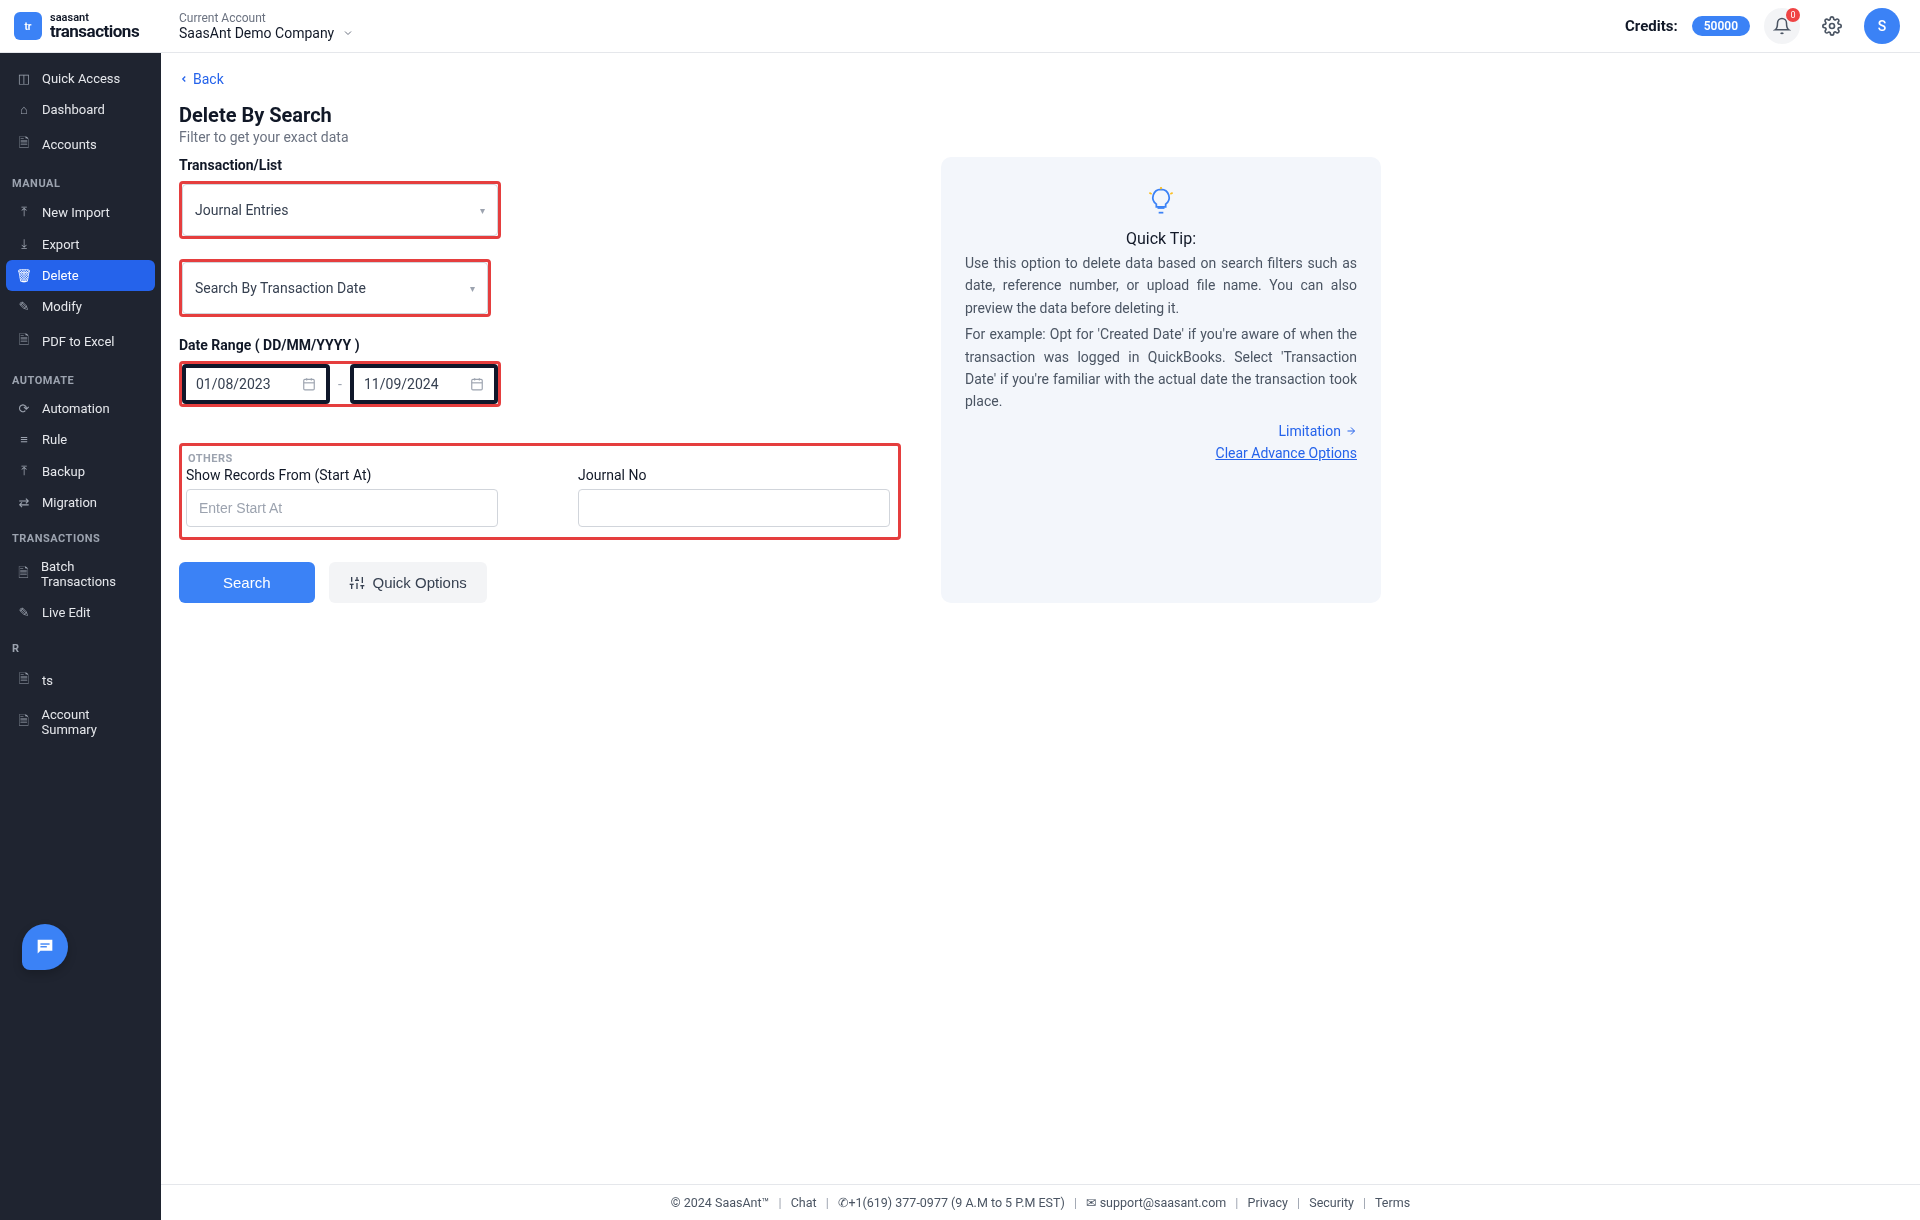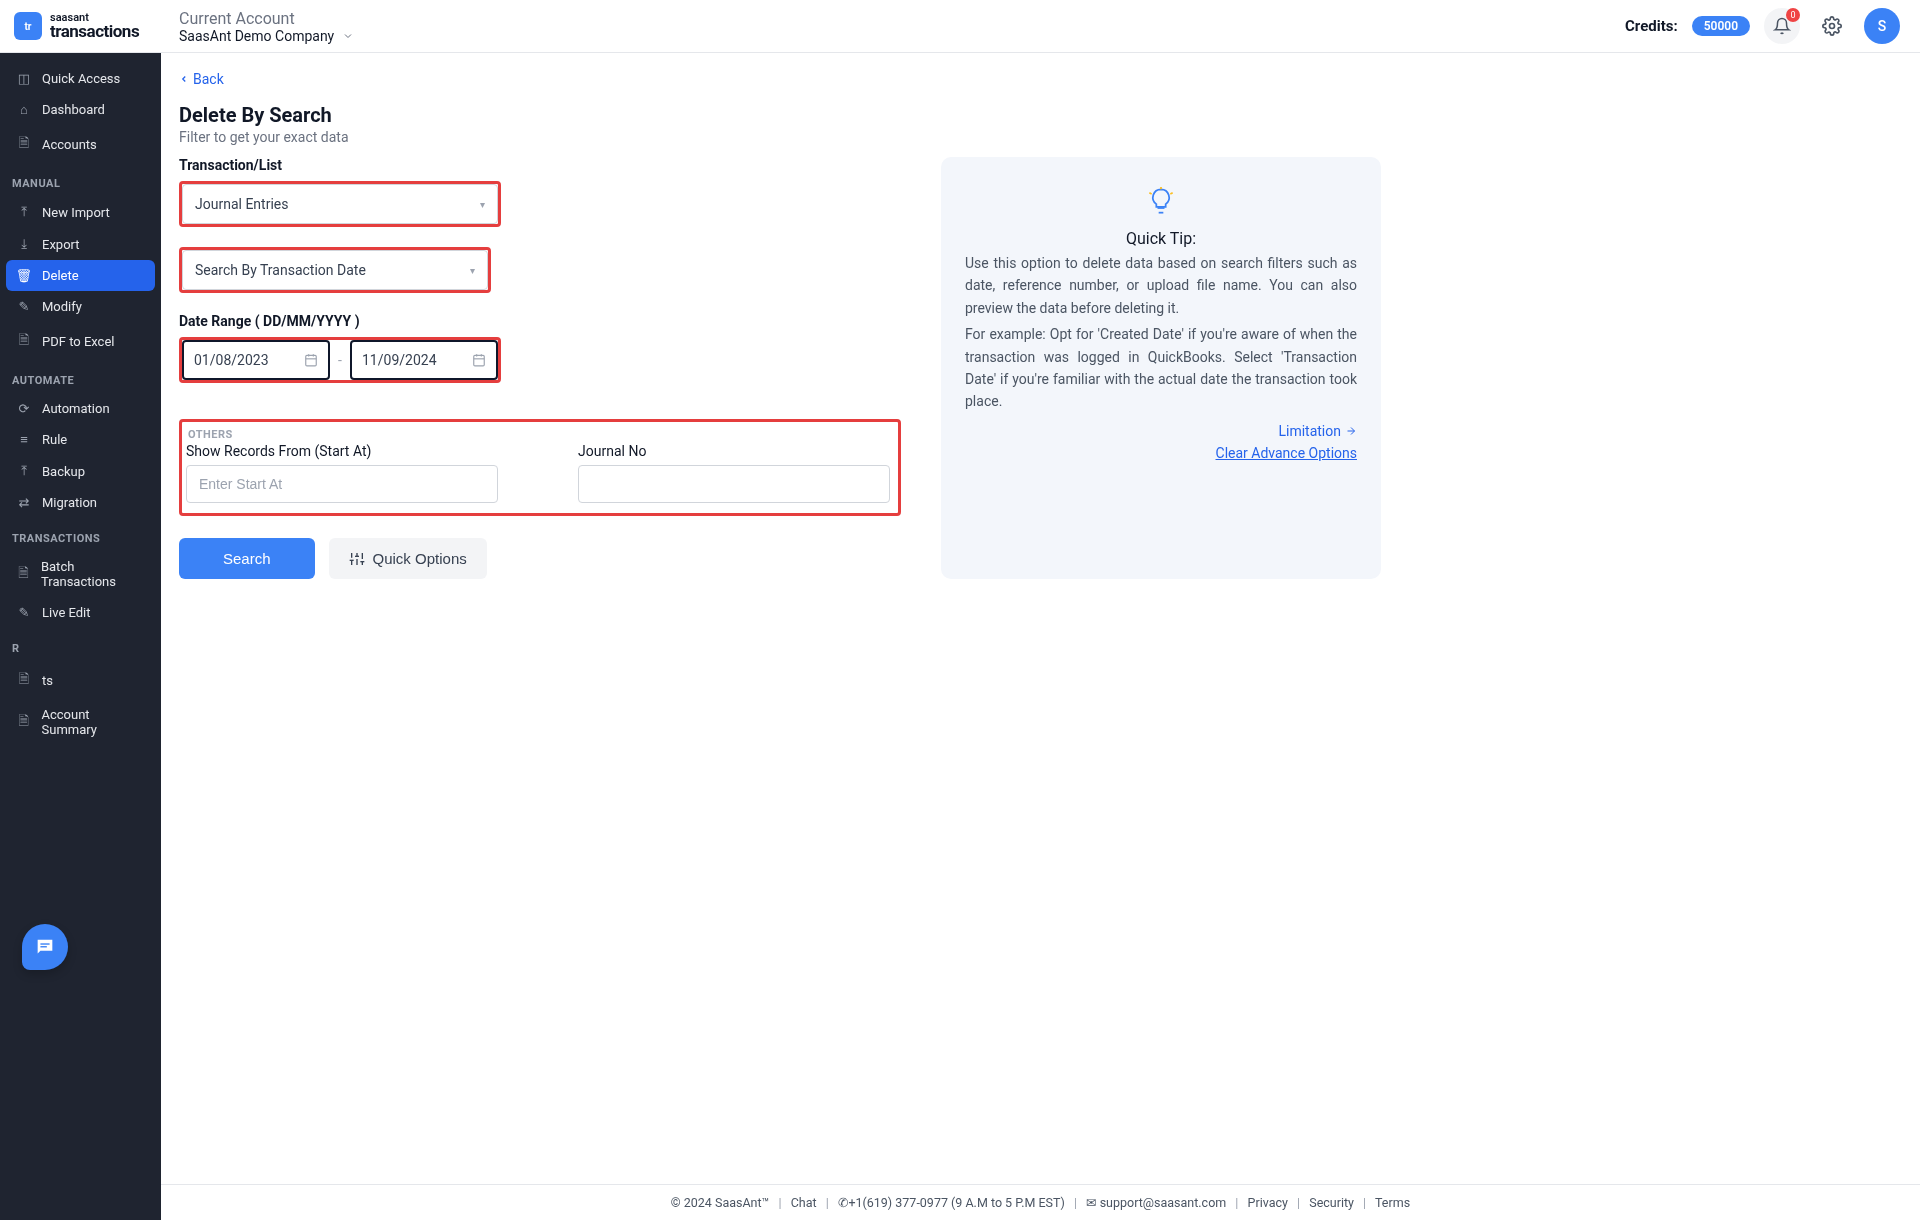--- a/index.html
+++ b/index.html
@@ -6,21 +6,21 @@
   body { font-family: -apple-system, BlinkMacSystemFont, "Segoe UI", Roboto, Arial, sans-serif; font-size: 14px; color: #1f2937; background: #fff; }
   .app { display: flex; flex-direction: column; height: 100vh; }
   
   .header { display: flex; align-items: center; height: 53px; border-bottom: 1px solid #e5e7eb; padding: 0 20px 0 0; }
   .logo-block { display: flex; align-items: center; padding: 0 14px; gap: 8px; width: 161px; }
   .logo-square { width: 28px; height: 28px; background: #3b82f6; border-radius: 6px; display: flex; align-items: center; justify-content: center; color:#fff; font-weight: bold; font-size: 10px; }
   .logo-text { display: flex; flex-direction: column; line-height: 1; }
   .logo-top { font-size: 11px; font-weight: 600; color:#111827; }
   .logo-bottom { font-size: 17px; font-weight: 700; color:#111827; letter-spacing: -0.5px; }
   .account-block { display: flex; flex-direction: column; margin-left: 18px; }
-  .account-label { font-size: 16px; color: #6b7280; }
+  .account-label { font-size: 12px; color: #6b7280; }
   .account-row { display: flex; align-items: center; gap: 8px; }
   .account-name { font-size: 14px; color: #111827; }
   .chev { color:#6b7280; font-size: 12px; }
   .header-right { margin-left: auto; display: flex; align-items: center; gap: 14px; }
   .credits-label { font-weight: 700; color:#111827; font-size: 15px; }
   .credits-badge { background:#3b82f6; color:#fff; border-radius: 999px; padding: 3px 12px; font-size: 12px; font-weight: 600; }
   .icon-btn { width: 36px; height:36px; border-radius: 50%; display: flex; align-items:center; justify-content:center; color:#4b5563; position: relative; }
   .icon-btn.light { background:#f3f4f6; }
   .badge-dot { position:absolute; top:0px; right:0px; background:#ef4444; color:#fff; border-radius:999px; font-size:9px; min-width:14px; height:14px; display:flex; align-items:center; justify-content:center; padding:0 3px; }
   .avatar { width:36px; height:36px; border-radius:50%; background:#3b82f6; color:#fff; display:flex; align-items:center; justify-content:center; font-weight:500; }
@@ -36,26 +36,26 @@
   
   .main { flex:1; display:flex; flex-direction:column; overflow:auto;gap:29px; }
   .content { flex:1; padding: 18px 0 0 18px; }
   .back-link { color:#2563eb; font-size:14px; display:inline-flex; align-items:center; gap:4px; cursor:pointer; margin-bottom: 16px; }
   .page-title { font-size:20px; font-weight:700; color:#111827; margin-bottom:2px; }
   .page-sub { font-size:14px; color:#6b7280; margin-bottom: 12px; }
   .columns { display:flex; gap: 40px; }
   .left-col { flex: 0 0 auto; }
   .section-label { font-size:14px; font-weight:700; color:#111827; margin-bottom:8px; }
   .red-wrap { border:3px solid #e53e3e; border-radius:4px; padding:0; display:inline-block; }
-  .select-box { width: 316px; height:40px; border:1px solid #d1d5db; border-radius:4px; background:#fff; display:flex; align-items:center; justify-content:space-between; padding:0 12px; font-size:14px; color:#374151; }
+  .select-box { width: 316px; height:52px; border:1px solid #d1d5db; border-radius:4px; background:#fff; display:flex; align-items:center; justify-content:space-between; padding:0 12px; font-size:14px; color:#374151; }
   .select-box.sm { width: 306px; }
   .select-chev { color:#9ca3af; font-size:10px; }
   .field-group { margin-bottom: 20px; }
   .date-pair { display:flex; align-items:center; }
-  .date-input { width:148px; height:40px; border:2px solid #0f172a; border-radius:4px; padding:0 10px; display:flex; align-items:center; justify-content:space-between; font-size:14px; color:#374151; }
+  .date-input { width:148px; height:40px; border:4px solid #0f172a; border-radius:4px; padding:0 10px; display:flex; align-items:center; justify-content:space-between; font-size:14px; color:#374151; }
   .date-sep { width:20px; text-align:center; color:#9ca3af; }
   .cal-ico { color:#9ca3af; font-size:12px; }
   
   .others-wrap { border:3px solid #e53e3e; border-radius:4px; padding: 6px 10px 10px 4px; width: 722px; margin-top: 36px; }
   .others-title { font-size:11px; font-weight:700; color:#9ca3af; letter-spacing:0.5px; margin-bottom:2px; padding-left:2px; }
   .others-row { display:flex; gap: 80px; }
   .input-label { font-size:14px; color:#111827; margin-bottom:6px; }
   .text-input { width:312px; height:38px; border:1px solid #d1d5db; border-radius:4px; padding:0 12px; font-size:14px; color:#374151; }
   .text-input::placeholder { color:#9ca3af; }
   

